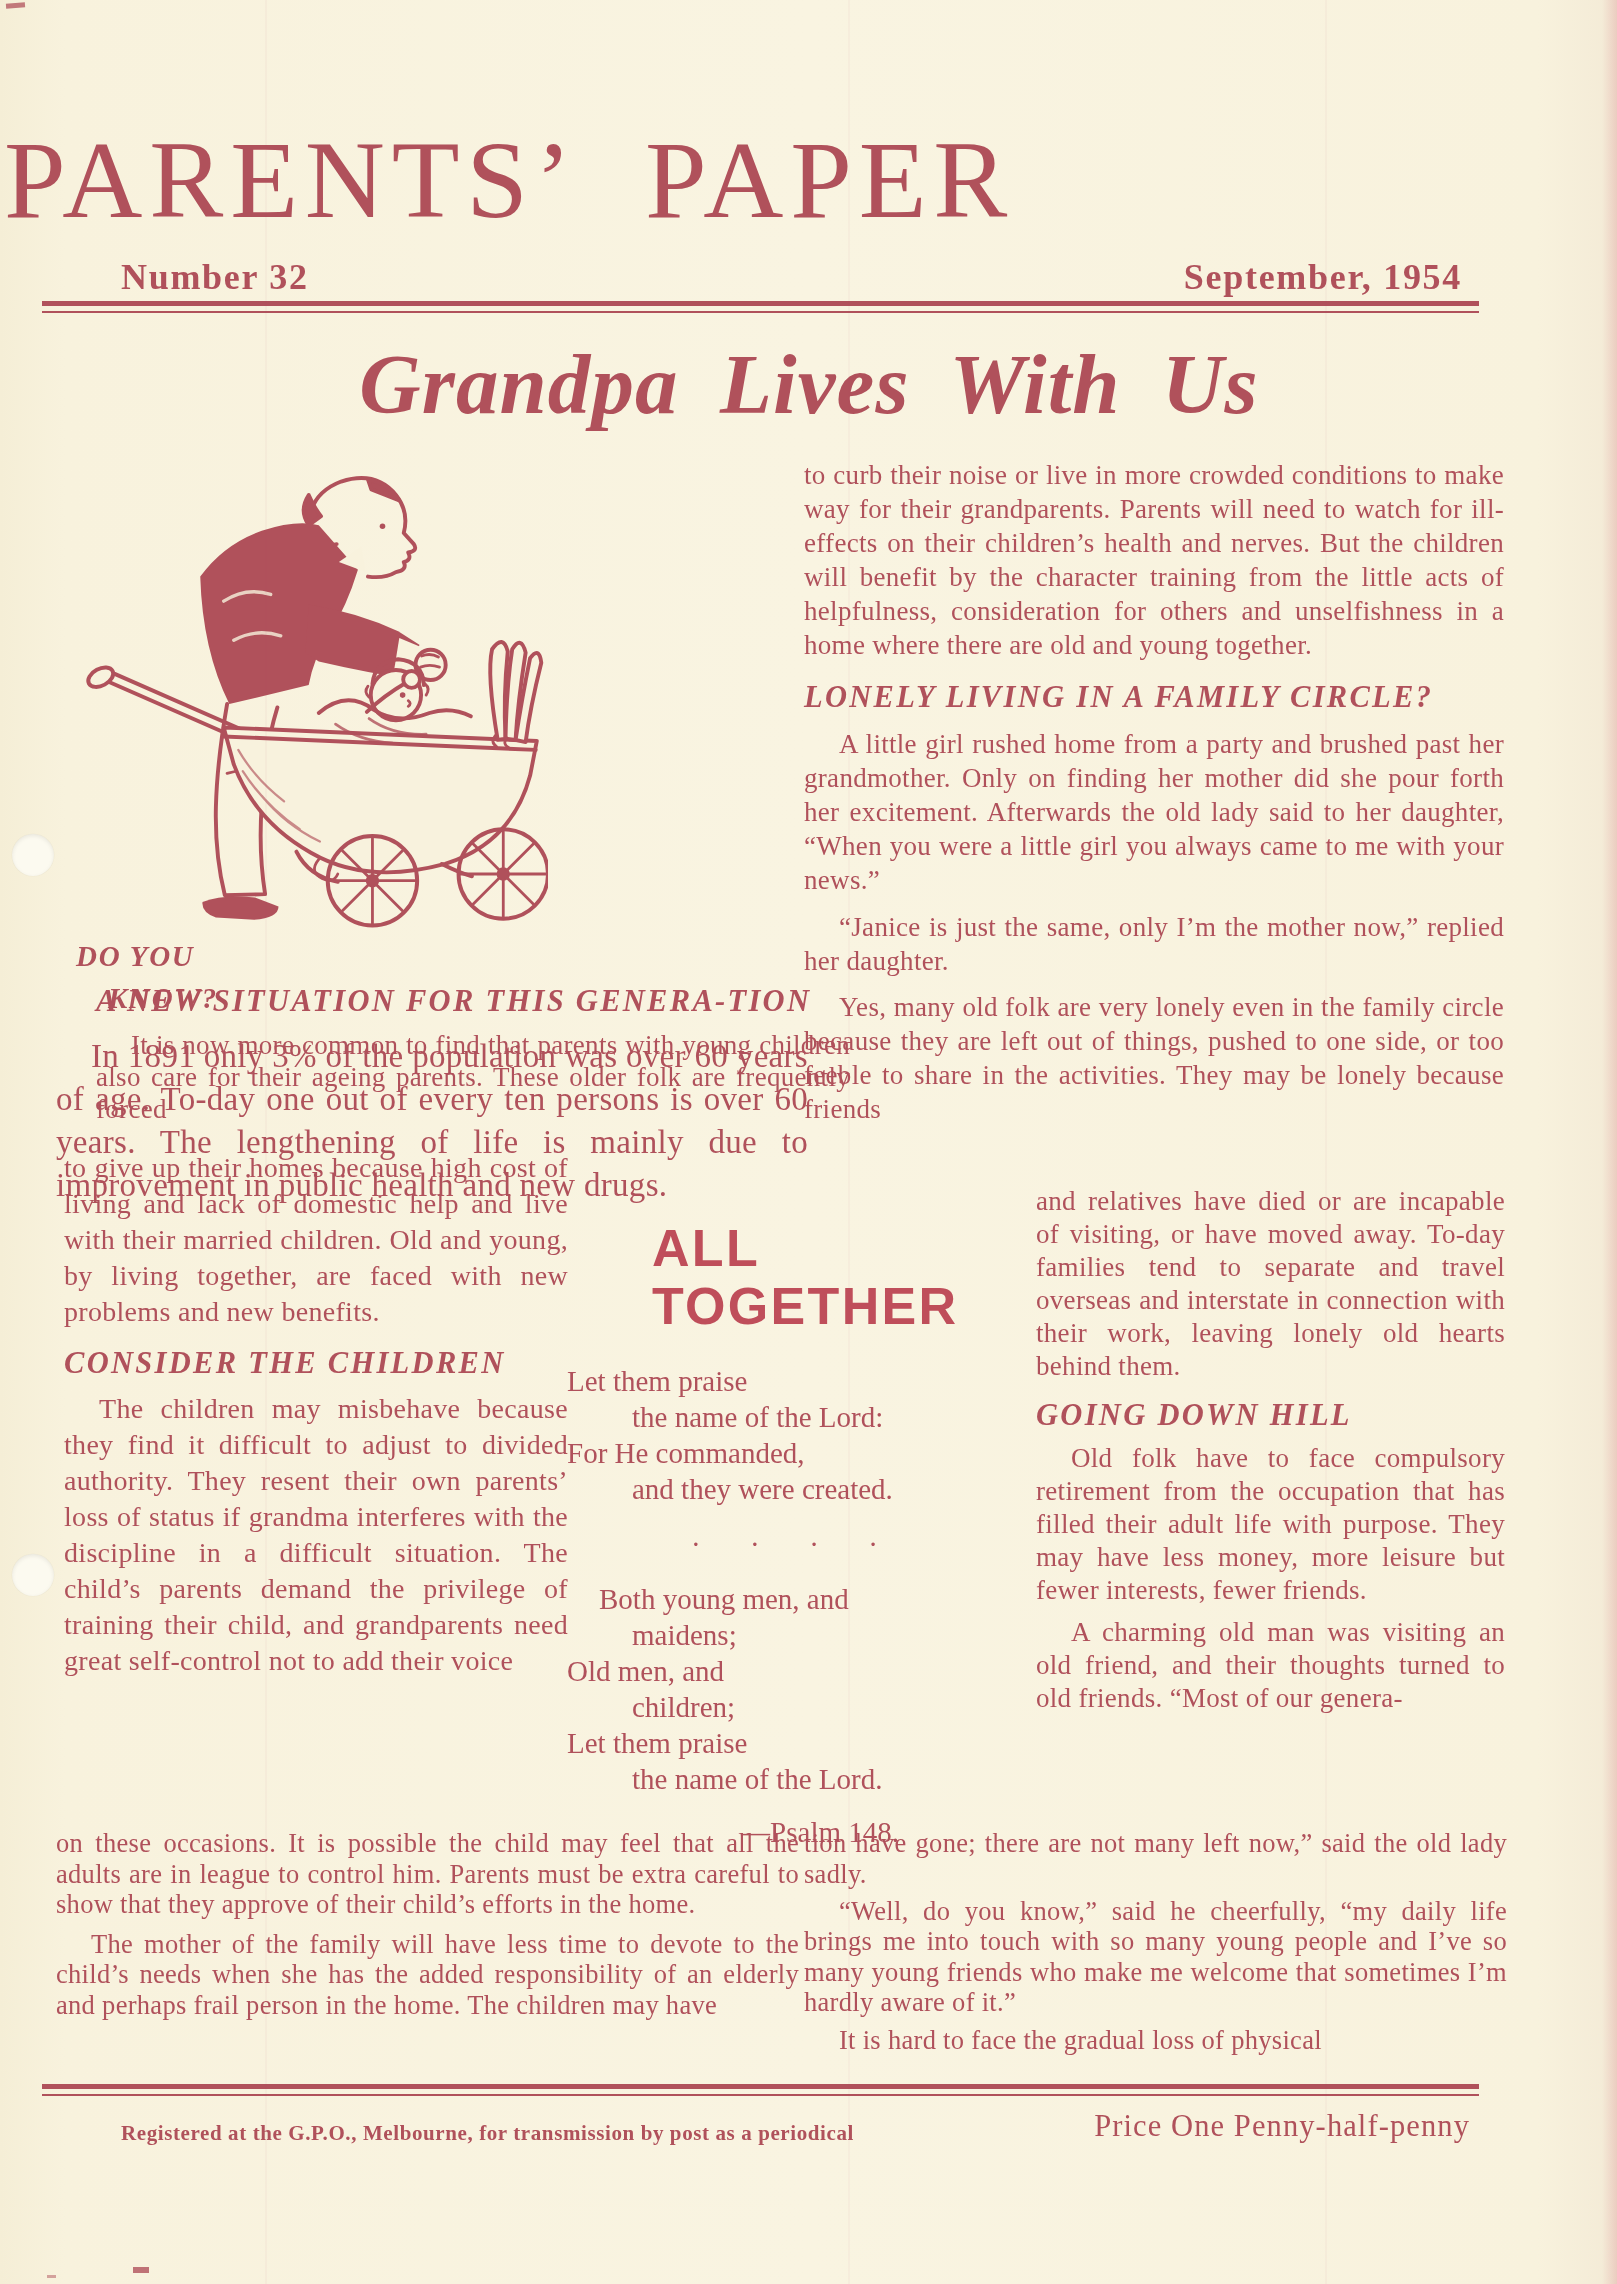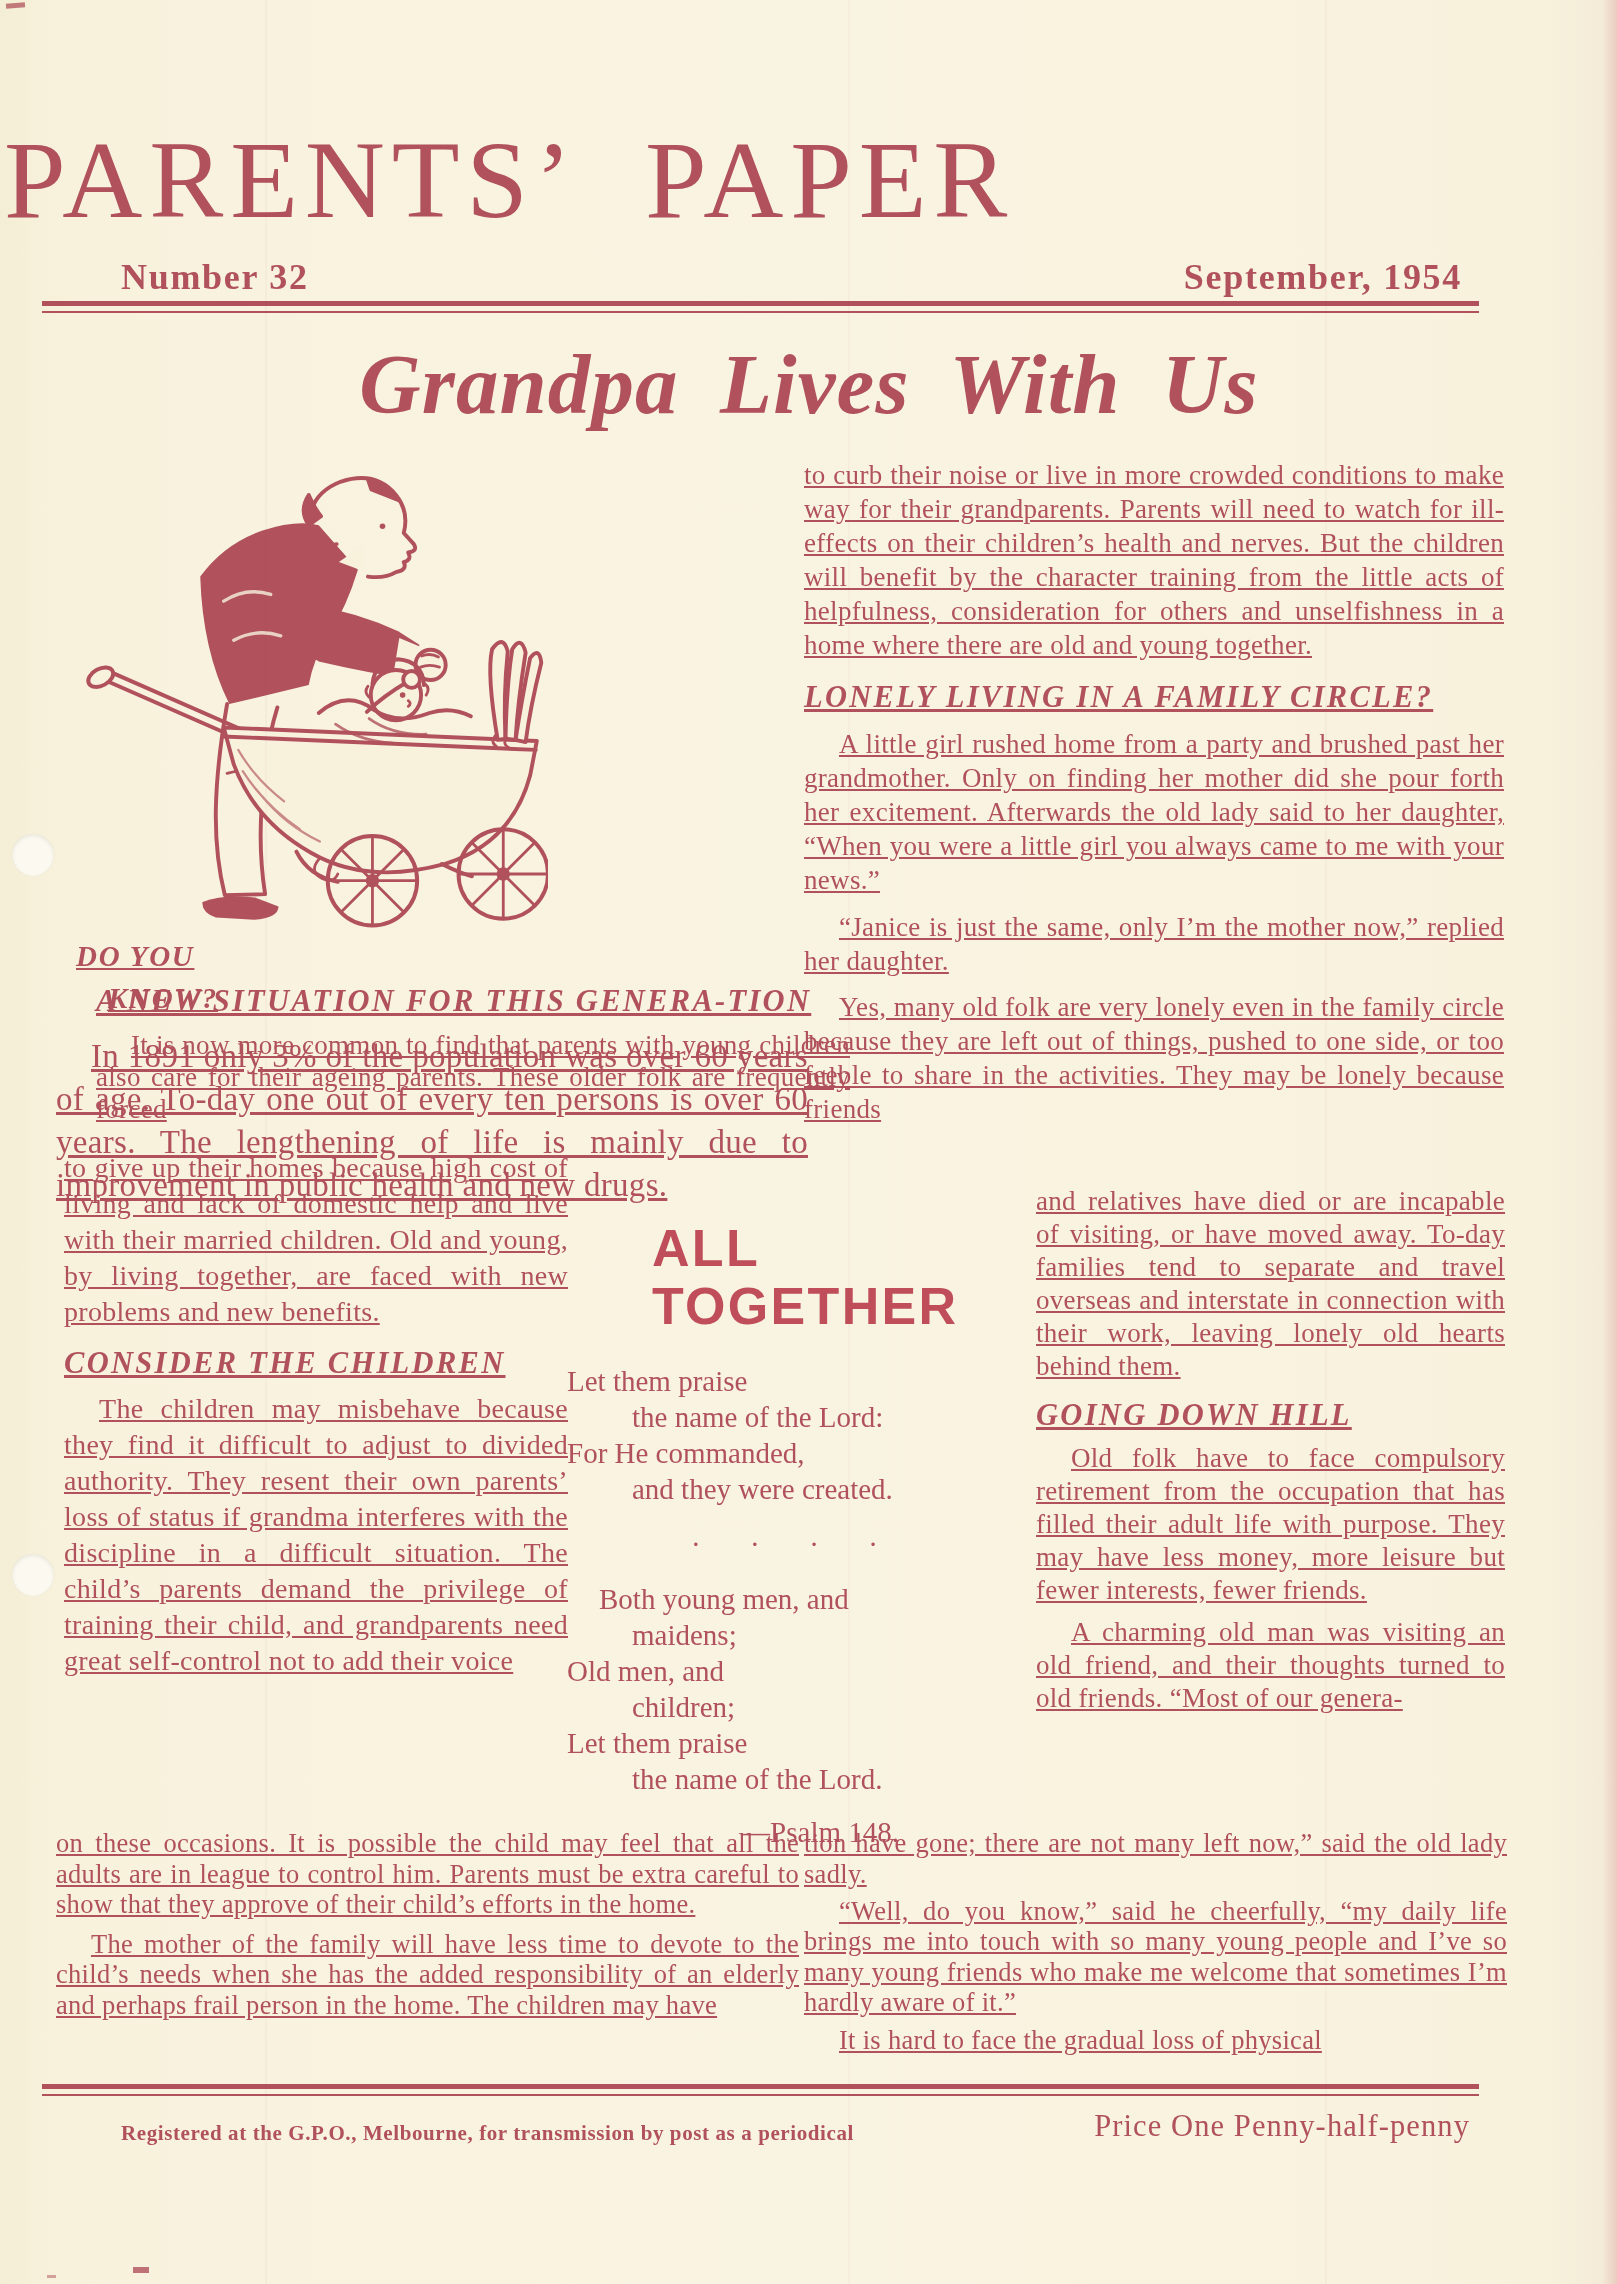--- a/index.html
+++ b/index.html
@@ -20,21 +20,21 @@
   .issue-row{position:absolute;top:256px;left:121px;right:156px;display:flex;justify-content:space-between;
     font-size:36px;font-weight:600;letter-spacing:1.7px;}
   .double-rule{position:absolute;left:42px;width:1437px;height:13.5px;}
   .double-rule::before{content:"";display:block;height:5.1px;background:var(--ink,#b0515b);}
   .double-rule::after{content:"";display:block;height:2.8px;background:var(--ink,#b0515b);margin-top:4.5px;}
   .rule-top{top:301px;}
   .rule-bottom{top:2084px;}
   .headline{position:absolute;top:336px;left:0;width:100%;text-align:center;
     font-size:85px;line-height:97px;font-style:italic;font-weight:700;letter-spacing:1.1px;word-spacing:19px;}
   
-  .col{position:absolute;text-align:justify;text-justify:inter-word;letter-spacing:0.3px;text-decoration:underline;}
+  .col{position:absolute;text-align:justify;text-justify:inter-word;letter-spacing:0.3px;}
   .col p{margin:0 0 9px 0;}
   .p-indent{text-indent:35px;}
   .sec-head{font-style:italic;font-weight:600;font-size:30.5px;line-height:36px;letter-spacing:2.3px;
     margin:14.7px 0 10.2px 0;text-align:justify;}
   .col-lt{left:56px;top:458px;width:752px;font-size:33px;line-height:43px;}
   .illus{float:left;width:492px;height:477px;margin-right:12.4px;}
   .illus svg{width:100%;height:100%;display:block;}
   .dyk-head{font-style:italic;font-weight:600;font-size:29px;line-height:42px;letter-spacing:1.7px;
     width:192px;padding-left:52px;text-indent:-32px;margin:3.4px 0 16px 0;text-align:left;}
   .col-lm{left:56px;top:983px;width:754px;font-size:27px;line-height:32px;margin-left:40px;}

